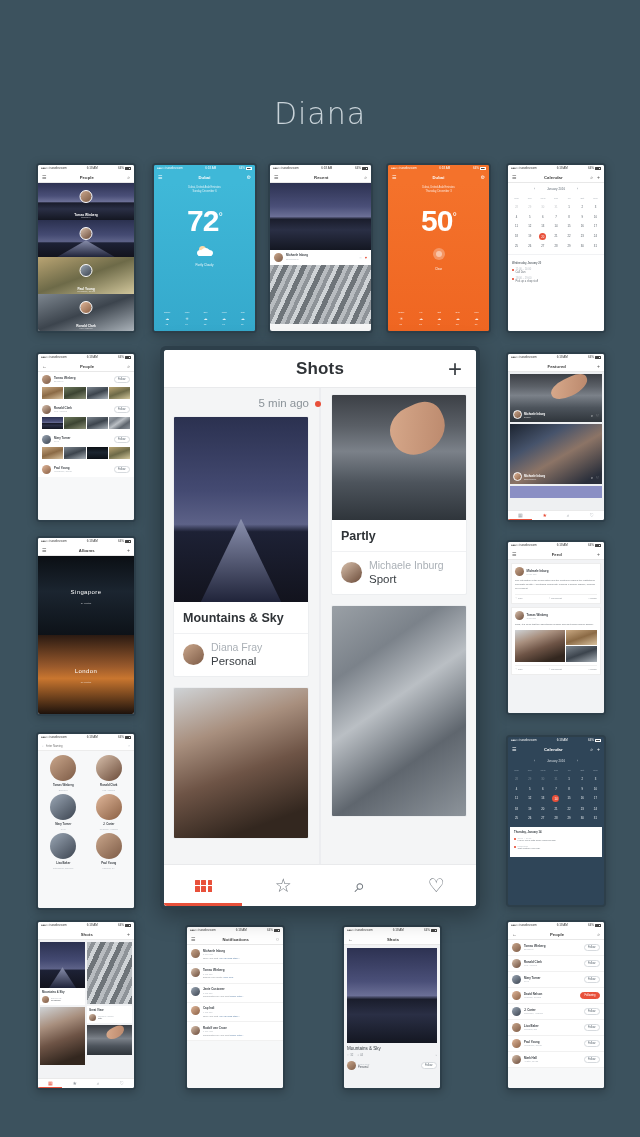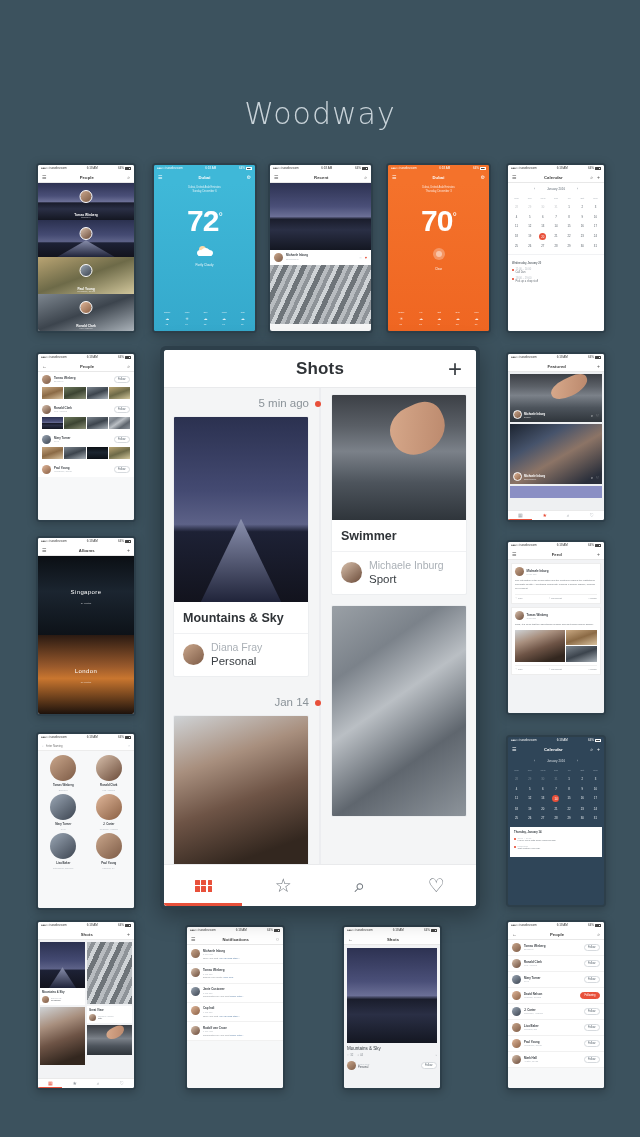--- a/index.html
+++ b/index.html
@@ -217,21 +217,21 @@
   .album .t{position:absolute;left:0;right:0;top:42%;text-align:center;color:#fff;font-size:6px;font-weight:300;letter-spacing:.4px;}
   .album .s{position:absolute;left:0;right:0;top:58%;text-align:center;color:rgba(255,255,255,.65);font-size:2.4px;}
 
   .ovl-name{position:absolute;left:0;right:0;bottom:8%;text-align:center;color:#fff;font-size:3.2px;font-weight:700;}
   .ovl-sub{position:absolute;left:0;right:0;bottom:3%;text-align:center;color:rgba(255,255,255,.7);font-size:2.4px;}
   .ovl-av{position:absolute;left:50%;transform:translateX(-50%);top:18%;width:13px;height:13px;border-radius:50%;border:1px solid #fff;}
 </style>
 </head>
 <body>
 
-<div class="page-title">Woodway</div>
+<div class="page-title">Diana</div>
 
 <div class="phone" style="left:36px;top:163px;width:100px;height:170px;">
  <div class="screen">
   <div class="statusbar">
     <span class="sb-left">
           <span class="sb-dots">●●●○○</span>
           <span>isavelev.com</span>
         </span>
     <span>6:18 AM</span>
     <span class="sb-left">
@@ -381,21 +381,21 @@
   </div>
   <div class="navbar" style="background:#f4722b;border:0;">
     <span class="nav-ico" style="color:#fff;">☰</span>
     <span class="nav-title" style="color:#fff;">Dubai</span>
     <span class="nav-ico" style="color:#fff;">⚙</span>
   </div>
   <div class="body-area" style="background:linear-gradient(#f4722b,#ef6622);">
    <div class="wx">
      <div class="wx-sub">Dubai, United Arab Emirates</div>
      <div class="wx-sub" style="margin-top:1px;">Thursday, December 3</div>
-     <div class="wx-temp"><span>70</span><sup>°</sup></div>
+     <div class="wx-temp"><span>50</span><sup>°</sup></div>
      <div class="sun"></div>
      <div class="wx-cond">Clear</div>
      <div class="wx-days">
        <div class="wx-day">
               <span>Today</span>
               <span class="wx-ic">☀</span>
               <span>80°</span>
             </div>
        <div class="wx-day">
               <span>Fri</span>
@@ -1149,31 +1149,30 @@
         <div class="img ph ph-mount" style="height:185px;"></div>
         <div class="cap">Mountains &amp; Sky</div>
         <div class="meta">
           <div class="av"></div>
           <div>
                 <div class="nm">Diana Fray</div>
           <div class="rl">Personal</div>
               </div>
         </div>
       </div>
-      <div class="ts"><span>Jan 14</span><i class="dot"></i></div>
       <div class="card">
         <div class="img ph ph-fam" style="height:150px;"></div>
       </div>
     </div>
 
     <div class="m-col right">
       <div style="height:6px;"></div>
       <div class="card">
         <div class="img ph ph-swim" style="height:125px;"></div>
-        <div class="cap">Swimmer</div>
+        <div class="cap">Partly</div>
         <div class="meta">
           <div class="av b"></div>
           <div>
                 <div class="nm">Michaele Inburg</div>
           <div class="rl">Sport</div>
               </div>
         </div>
       </div>
       <div class="card">
         <div class="img ph ph-city" style="height:210px;"></div>

